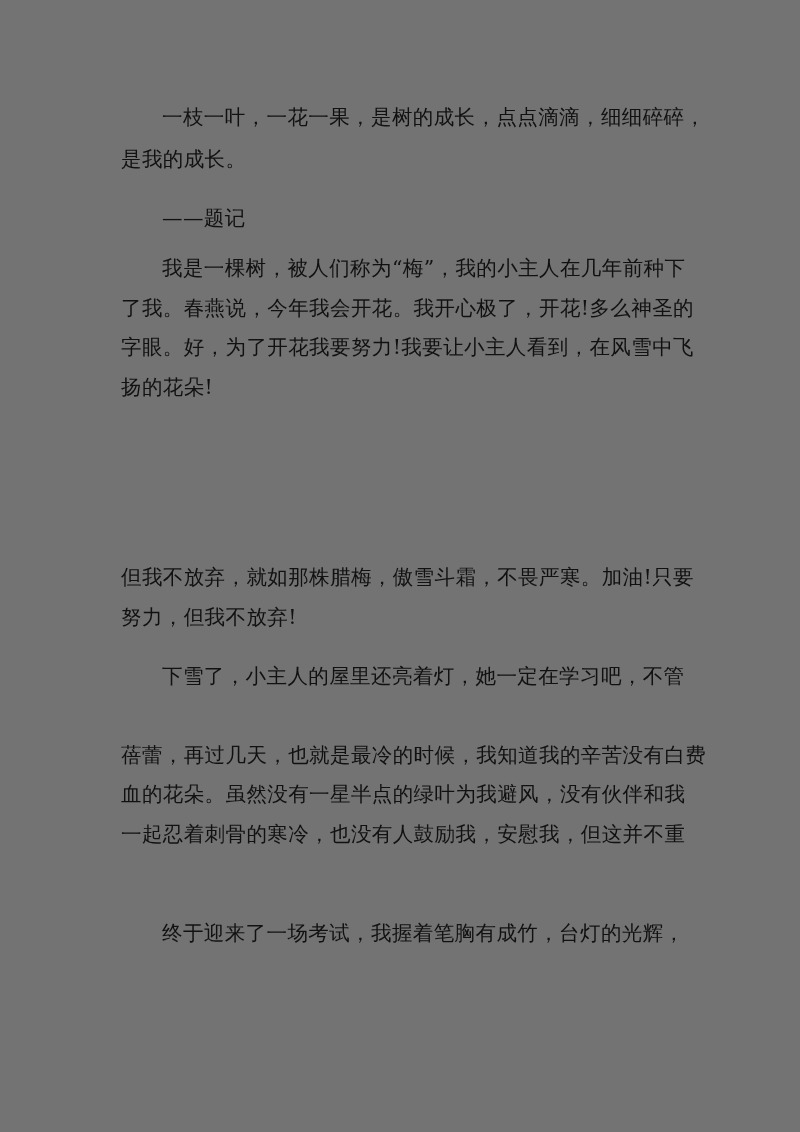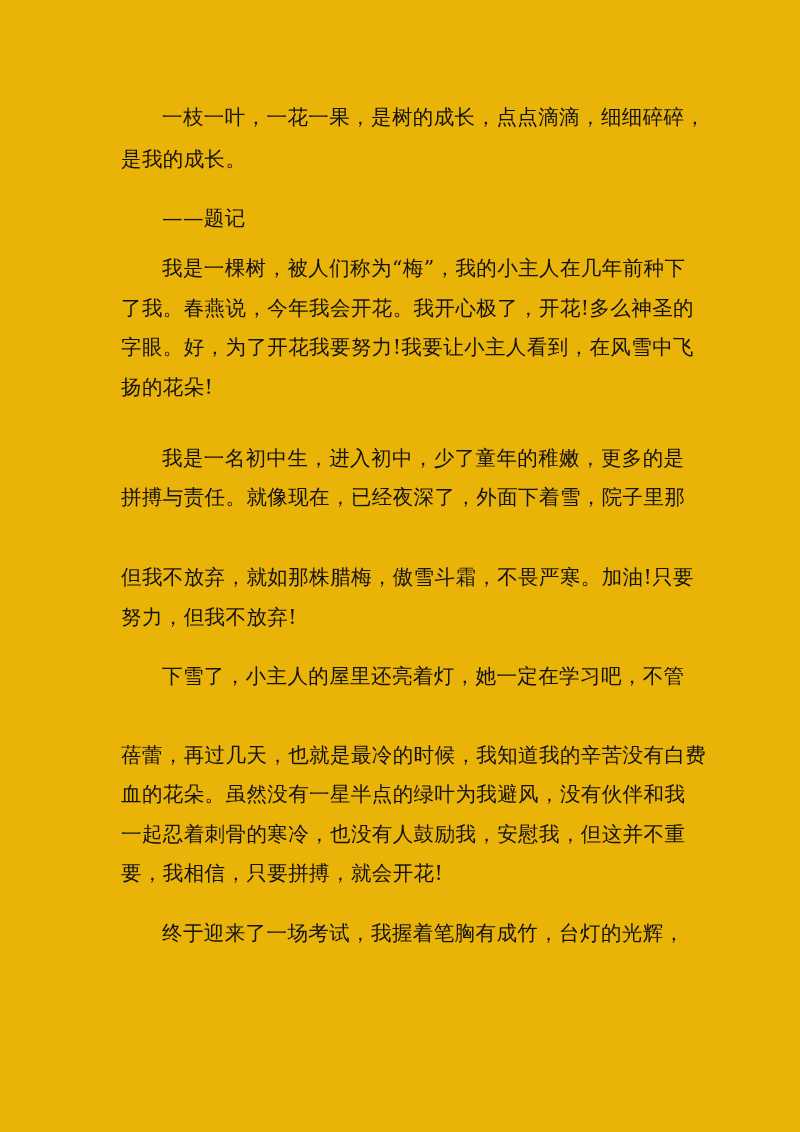--- a/index.html
+++ b/index.html
@@ -1,41 +1,38 @@
 <!DOCTYPE html>
 <html><head>
 <meta charset="utf-8">
 <style>
   html, body { margin: 0; padding: 0; background: #ffffff; }
   body { width: 800px; height: 1132px; position: relative; overflow: hidden;
          font-family: "DejaVu Serif", "Liberation Serif", serif; color: #111111; }
-  .page { position: absolute; left: 0; top: 0; width: 800px; height: 1132px; background: #eab308; }
+  .page { position: absolute; left: 0; top: 0; width: 800px; height: 1132px; background: #737373; }
   .line { position: absolute; left: 121px; font-size: 20.5px; line-height: 24px; white-space: nowrap; letter-spacing: 0.4px; }
   .indent { left: 162px; }
 </style>
 </head>
 <body>
 
 <div class="page">
 
   <div class="line indent" style="top:105px">一枝一叶，一花一果，是树的成长，点点滴滴，细细碎碎，</div>
   <div class="line" style="top:147px">是我的成长。</div>
 
   <div class="line indent" style="top:206px">——题记</div>
 
   <div class="line indent" style="top:256px">我是一棵树，被人们称为“梅”，我的小主人在几年前种下</div>
   <div class="line" style="top:296px">了我。春燕说，今年我会开花。我开心极了，开花!多么神圣的</div>
   <div class="line" style="top:335px">字眼。好，为了开花我要努力!我要让小主人看到，在风雪中飞</div>
   <div class="line" style="top:375px">扬的花朵!</div>
 
-  <div class="line indent" style="top:446px">我是一名初中生，进入初中，少了童年的稚嫩，更多的是</div>
-  <div class="line" style="top:485px">拼搏与责任。就像现在，已经夜深了，外面下着雪，院子里那</div>
   <div class="line" style="top:565px">但我不放弃，就如那株腊梅，傲雪斗霜，不畏严寒。加油!只要</div>
   <div class="line" style="top:605px">努力，但我不放弃!</div>
 
   <div class="line indent" style="top:664px">下雪了，小主人的屋里还亮着灯，她一定在学习吧，不管</div>
   <div class="line" style="top:743px">蓓蕾，再过几天，也就是最冷的时候，我知道我的辛苦没有白费</div>
   <div class="line" style="top:782px">血的花朵。虽然没有一星半点的绿叶为我避风，没有伙伴和我</div>
   <div class="line" style="top:822px">一起忍着刺骨的寒冷，也没有人鼓励我，安慰我，但这并不重</div>
-  <div class="line" style="top:861px">要，我相信，只要拼搏，就会开花!</div>
 
   <div class="line indent" style="top:921px">终于迎来了一场考试，我握着笔胸有成竹，台灯的光辉，</div>
 </div>
 
 </body></html>

